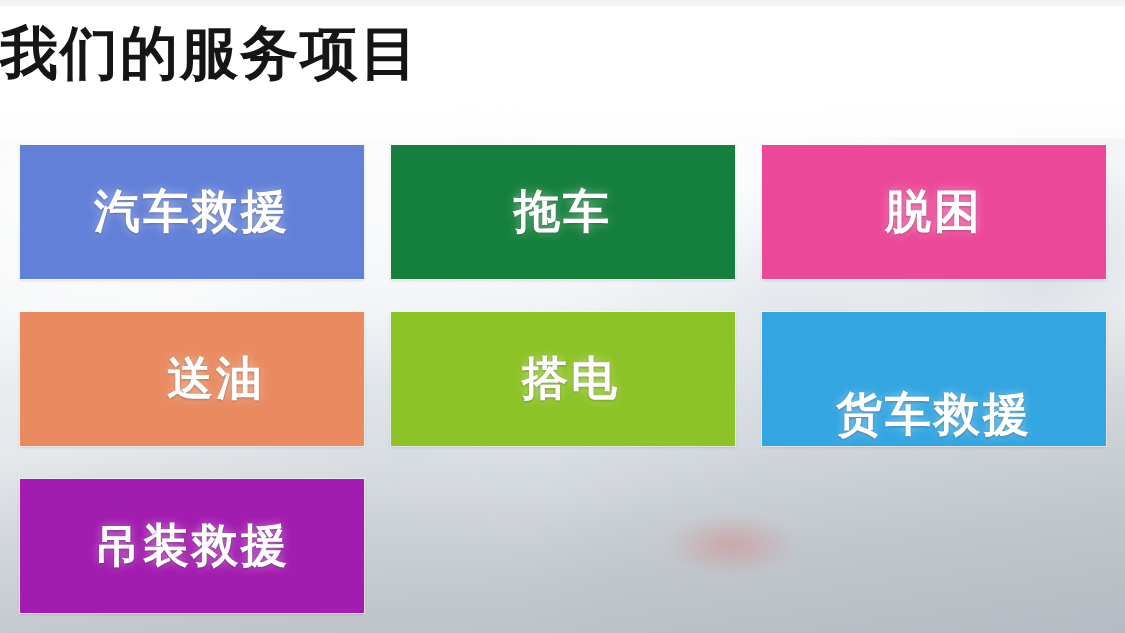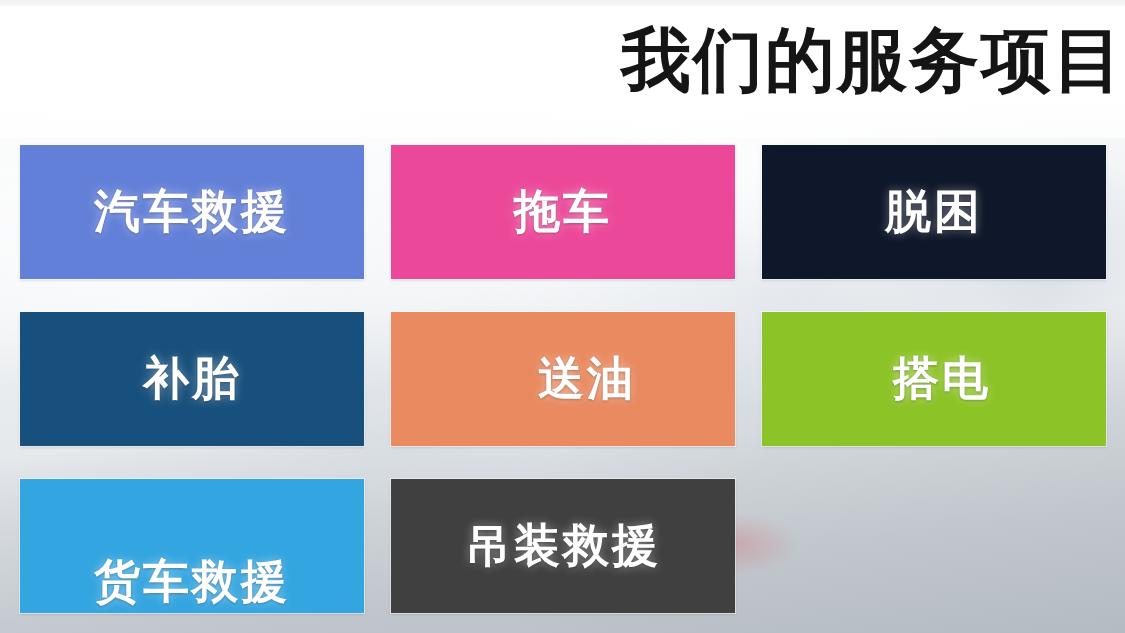--- a/index.html
+++ b/index.html
@@ -58,22 +58,22 @@
     height: 132px;
     background: linear-gradient(180deg, #ffffff 0%, #ffffff 72%, rgba(255,255,255,0.72) 100%);
   }
 
   
   .title {
     position: absolute;
     top: 20px;
     left: 0;
     width: 100%;
-    text-align: right;
-    font-size: 70px;
+    text-align: left;
+    font-size: 58px;
     line-height: 1.15;
     font-weight: bold;
     color: #151515;
     letter-spacing: 2px;
     white-space: nowrap;
   }
 
   
   .grid {
     position: absolute;
@@ -115,43 +115,40 @@
   <div class="bg-titlewash"></div>
 
   <div class="title">我们的服务项目</div>
 
   <div class="grid">
 
     <div class="tile" style="background-color: rgb(99, 128, 216);">
       <span class="tile-label" style="color: rgb(255, 255, 255);">汽车救援</span>
     </div>
 
-    <div class="tile" style="background-color: #ec4899;">
+    <div class="tile" style="background-color: #15803d;">
       <span class="tile-label" style="color: rgb(255, 255, 255);">拖车</span>
     </div>
 
-    <div class="tile" style="background-color: #0f172a;">
+    <div class="tile" style="background-color: #ec4899;">
       <span class="tile-label" style="color: rgb(255, 255, 255);">脱困</span>
     </div>
 
-    <div class="tile" style="background-color: rgb(23, 80, 124);">
-      <span class="tile-label" style="color: rgb(255, 255, 255);">补胎</span>
-    </div>
 
 
     <div class="tile" style="background-color: rgb(233, 138, 96); padding-left: 48px;">
       <span class="tile-label" style="color: rgb(255, 255, 255);">送油</span>
     </div>
 
     <div class="tile" style="background-color: rgb(140, 195, 38); padding-left: 16px;">
       <span class="tile-label" style="color: rgb(255, 255, 255);">搭电</span>
     </div>
 
     <div class="tile" style="background-color: rgb(51, 165, 224); align-items: flex-end;">
       <span class="tile-label" style="color: rgb(255, 255, 255);">货车救援</span>
     </div>
 
-    <div class="tile" style="background-color: #404040; text-align: right;">
+    <div class="tile" style="background-color: #a21caf; text-align: right;">
       <span class="tile-label" style="color: rgb(255, 255, 255);">吊装救援</span>
     </div>
 
   </div>
 </div>
 
 </body></html>

